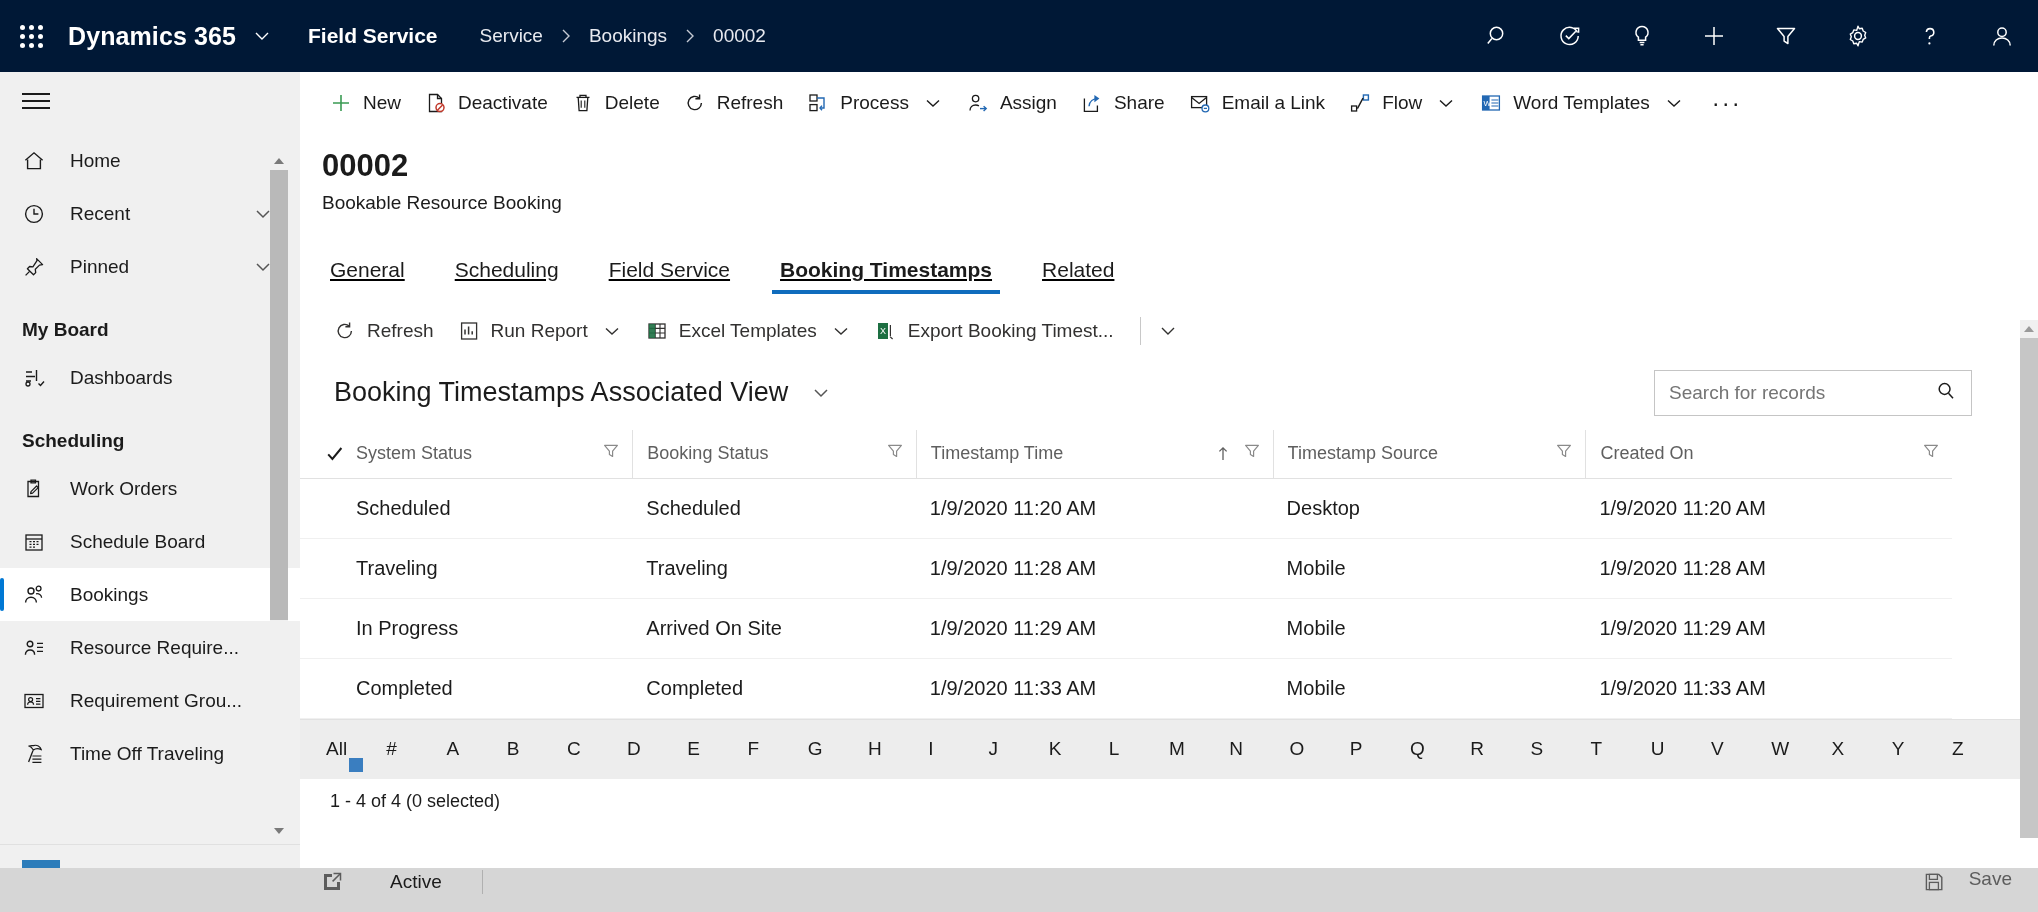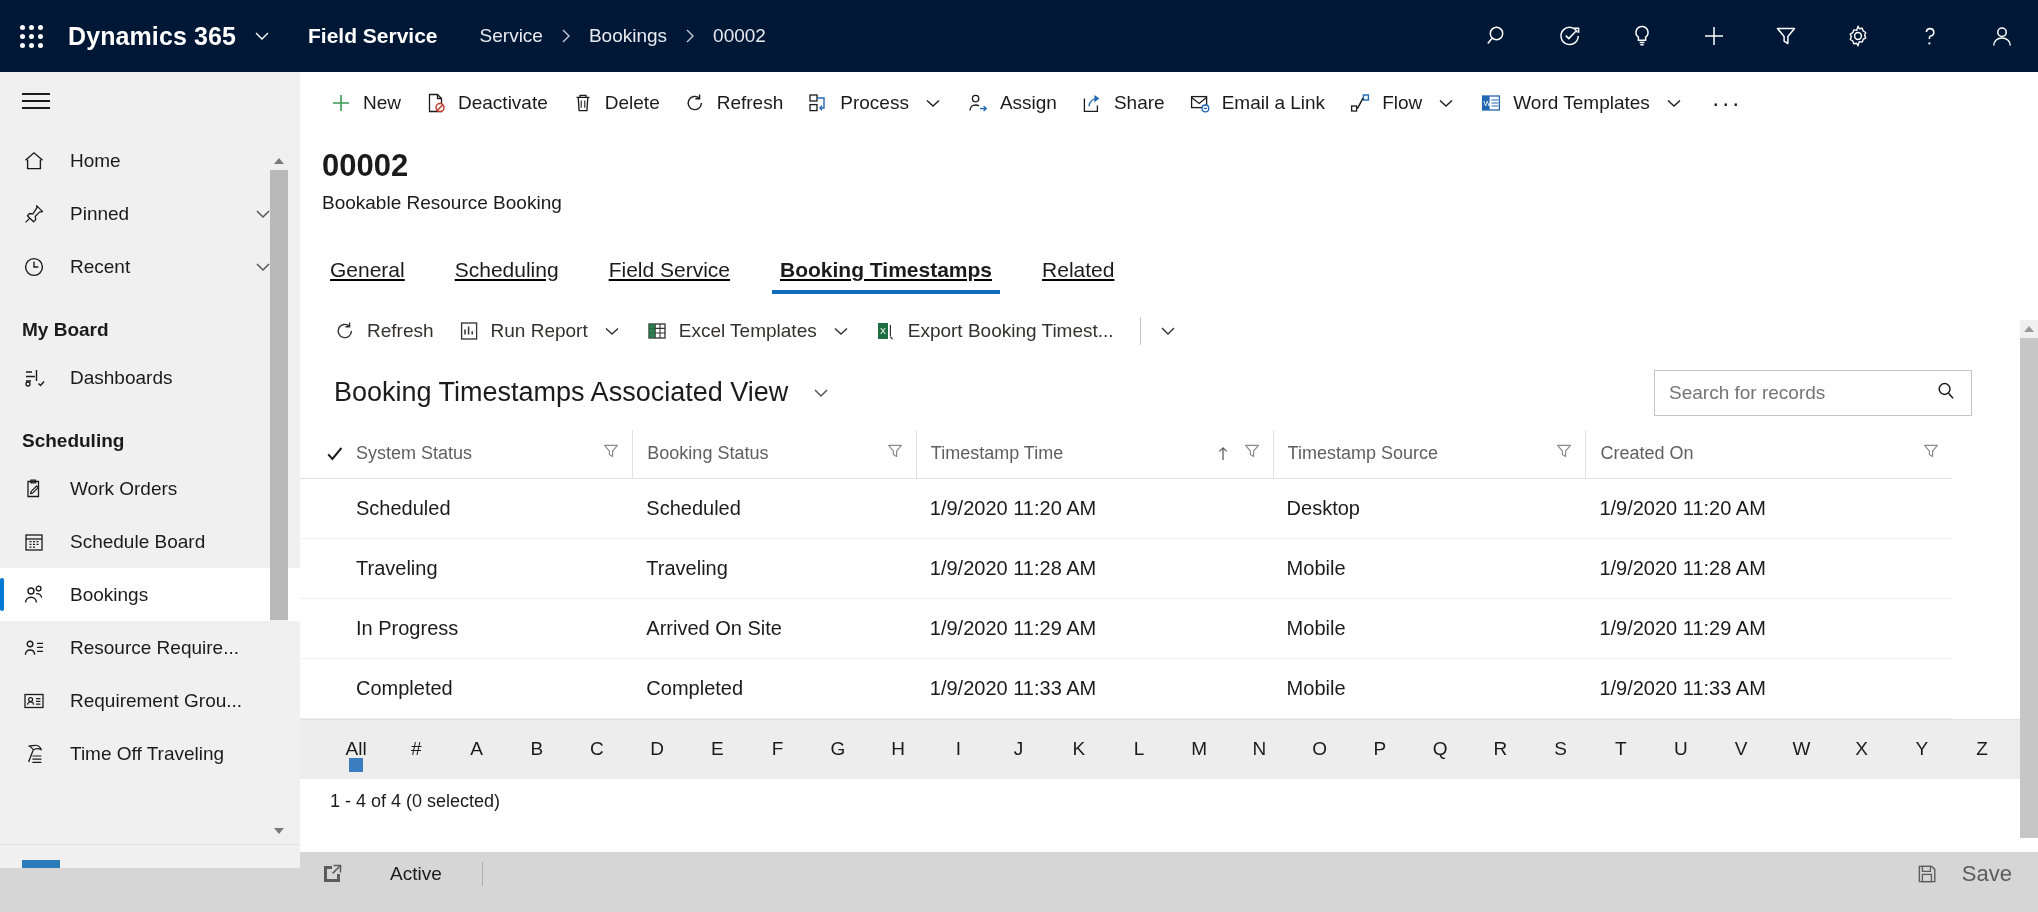--- a/index.html
+++ b/index.html
@@ -139,45 +139,45 @@
     border-bottom: 1px solid #f0f0f0; vertical-align: middle;
   }
   table.grid tr td:first-child { padding-left: 56px; }
   td.link { color: #0f6cbd; cursor: pointer; }
 
   .alpha-bar {
     height: 60px; background: #ededed; display: flex; align-items: center;
     padding: 0 26px; border-top: 1px solid #e1e1e1;
   }
   .alpha {
-    flex: 1; text-align: center; font-size: 19px; color: #1b1b1b; cursor: pointer;
+    flex: 1; text-align: left; font-size: 19px; color: #1b1b1b; cursor: pointer;
     position: relative; padding: 6px 0;
   }
   .alpha.sel::after {
     content: ""; position: absolute; left: 50%; transform: translateX(-50%);
     bottom: -6px; width: 14px; height: 14px; background: #3a7ec0;
   }
   .count-row { height: 46px; display: flex; align-items: center; padding-left: 30px; font-size: 18px; color: #1b1b1b; background: #fff; }
 
   
   .main-sb { position: absolute; right: 0; top: 248px; width: 18px; height: 542px; }
   .msb-up { width: 18px; height: 18px; display: flex; align-items: center; justify-content: center; background: #f0f0f0; cursor: pointer; }
   .msb-thumb { position: absolute; top: 18px; left: 0; width: 18px; height: 500px; background: #c6c6c6; cursor: pointer; }
 
   
   .footer {
-    position: absolute; bottom: 0; left: 300px; width: 1738px; height: 60px;
+    position: absolute; bottom: 0; left: 300px; width: 1738px; height: 44px;
     background: #d6d6d6; display: flex; align-items: center; padding: 0 0 16px 14px;
   }
   .footer-ico { display: flex; align-items: center; cursor: pointer; padding: 0 6px; }
   .footer-status { font-size: 19px; color: #1b1b1b; margin-left: 40px; }
   .footer-sep { width: 1px; height: 24px; background: #b0b0b0; margin-left: 40px; }
   .footer-save {
-    margin-left: auto; display: flex; align-items: center; padding: 0 26px 0 14px;
-    font-size: 22px; color: #5c5c5c; cursor: pointer; height: 100%; gap: 12px;
+    margin-left: auto; display: flex; padding: 0 26px 0 14px;
+    font-size: 19px; color: #5c5c5c; cursor: pointer; height: 100%; gap: 12px;
   }
   .footer-save .si { margin-right: 12px; display: flex; align-items: center; }
   .footer-left-pad { position: absolute; bottom: 0; left: 0; width: 300px; height: 44px; background: #d6d6d6; }
 </style>
 </head>
 <body>
 
 <div class="topnav">
   <div class="waffle">
     <div class="waffle-grid">
@@ -284,40 +284,40 @@
               <path d="M3.4 11.2L12 3.8l8.6 7.4" stroke="#1b1b1b" stroke-width="1.4" fill="none"></path>
               <path d="M5.6 10.4v9.2h12.8v-9.2" stroke="#1b1b1b" stroke-width="1.4" fill="none"></path>
             </svg>
         </span>
         <span class="lbl">Home</span>
       </div>
 
       <div class="nav-item">
         <span class="ico">
           <svg width="24" height="24" viewBox="0 0 24 24">
-              <path d="M14.6 3.6l6 6-3.1.5-4.2 4.2.4 3.3-2.2 2.2-6.1-6.1 2.2-2.2 3.3.4L15 5.7z" stroke="#1b1b1b" stroke-width="1.3" fill="none" stroke-linejoin="round"></path>
-              <path d="M7.6 16.4l-4 4" stroke="#1b1b1b" stroke-width="1.3" fill="none"></path>
-            </svg>
-        </span>
-        <span class="lbl">Pinned</span>
+              <circle cx="12" cy="12" r="8.4" stroke="#1b1b1b" stroke-width="1.4" fill="none"></circle>
+              <path d="M12 6.8V12h4.4" stroke="#1b1b1b" stroke-width="1.4" fill="none"></path>
+            </svg>
+        </span>
+        <span class="lbl">Recent</span>
         <span class="chev">
           <svg width="22" height="22" viewBox="0 0 22 22">
               <path d="M5 8l6 6 6-6" stroke="#555" stroke-width="1.5" fill="none"></path>
             </svg>
         </span>
       </div>
 
       <div class="nav-item">
         <span class="ico">
           <svg width="24" height="24" viewBox="0 0 24 24">
-              <circle cx="12" cy="12" r="8.4" stroke="#1b1b1b" stroke-width="1.4" fill="none"></circle>
-              <path d="M12 6.8V12h4.4" stroke="#1b1b1b" stroke-width="1.4" fill="none"></path>
-            </svg>
-        </span>
-        <span class="lbl">Recent</span>
+              <path d="M14.6 3.6l6 6-3.1.5-4.2 4.2.4 3.3-2.2 2.2-6.1-6.1 2.2-2.2 3.3.4L15 5.7z" stroke="#1b1b1b" stroke-width="1.3" fill="none" stroke-linejoin="round"></path>
+              <path d="M7.6 16.4l-4 4" stroke="#1b1b1b" stroke-width="1.3" fill="none"></path>
+            </svg>
+        </span>
+        <span class="lbl">Pinned</span>
         <span class="chev">
           <svg width="22" height="22" viewBox="0 0 22 22">
               <path d="M5 8l6 6 6-6" stroke="#555" stroke-width="1.5" fill="none"></path>
             </svg>
         </span>
       </div>
 
       <div class="nav-group">My Board</div>
 
       <div class="nav-item">

